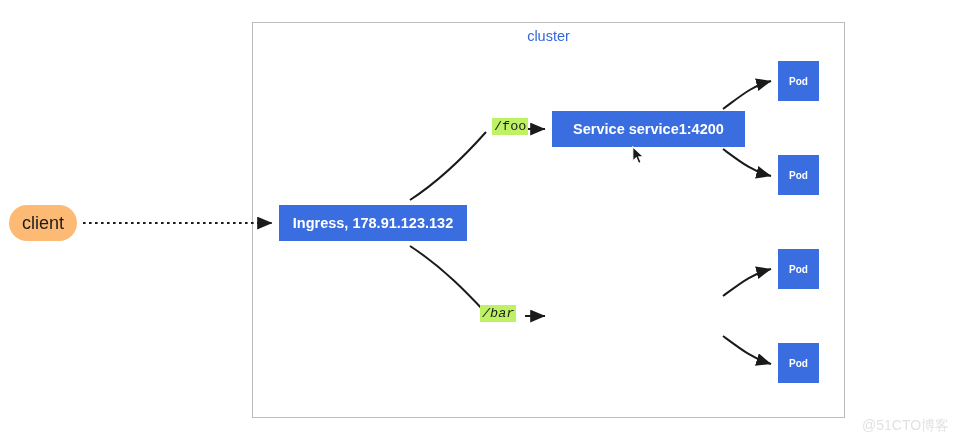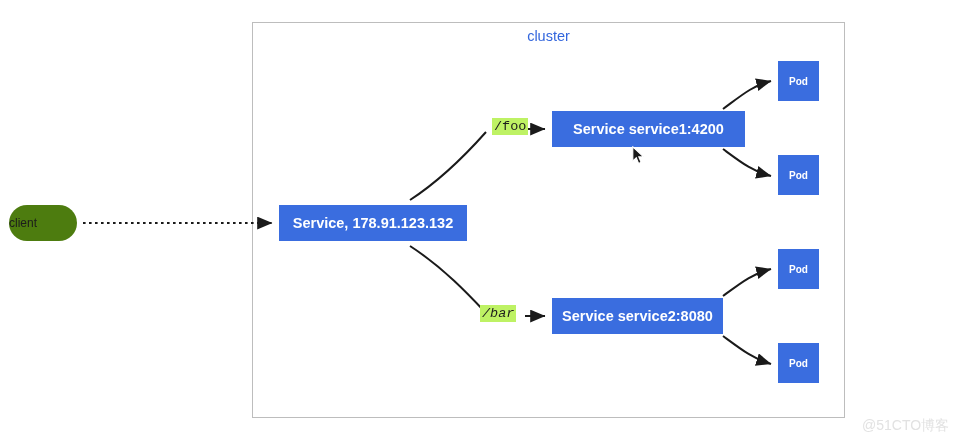--- a/index.html
+++ b/index.html
@@ -82,24 +82,25 @@
   .pod-3 { left: 778px; top: 249px; }
   .pod-4 { left: 778px; top: 343px; }
 
   .client-node {
     position: absolute;
     left: 9px;
     top: 205px;
     width: 68px;
     height: 36px;
     border-radius: 18px;
-    background: #4d7c0f;
+    background: #fdba74;
     display: flex;
     align-items: center;
-    font-size: 12px;
+    justify-content: center;
+    font-size: 18px;
     color: #1c1c1c;
   }
 
   .edge-label {
     position: absolute;
     background: #bef264;
     color: #1c1c1c;
     white-space: nowrap;
   }
   .lb-label {
@@ -165,31 +166,28 @@
     <path d="M723,296 C742,282 752,274 771,269" stroke="#1a1a1a" stroke-width="2" fill="none" marker-end="url(#arrow)"></path>
     <path d="M723,336 C742,350 752,358 771,364" stroke="#1a1a1a" stroke-width="2" fill="none" marker-end="url(#arrow)"></path>
   </svg>
 
   <div class="client-node">
     <span>client</span>
   </div>
 
 
   <div class="node node-ingress">
-    <span>Service, 178.91.123.132</span>
+    <span>Ingress, 178.91.123.132</span>
   </div>
 
   <div class="edge-label path-label label-foo">/foo</div>
   <div class="edge-label path-label label-bar">/bar</div>
 
   <div class="node node-svc1">
     <span>Service service1:4200</span>
-  </div>
-  <div class="node node-svc2">
-    <span>Service service2:8080</span>
   </div>
 
   <div class="node node-pod pod-1">
     <span>Pod</span>
   </div>
   <div class="node node-pod pod-2">
     <span>Pod</span>
   </div>
   <div class="node node-pod pod-3">
     <span>Pod</span>

